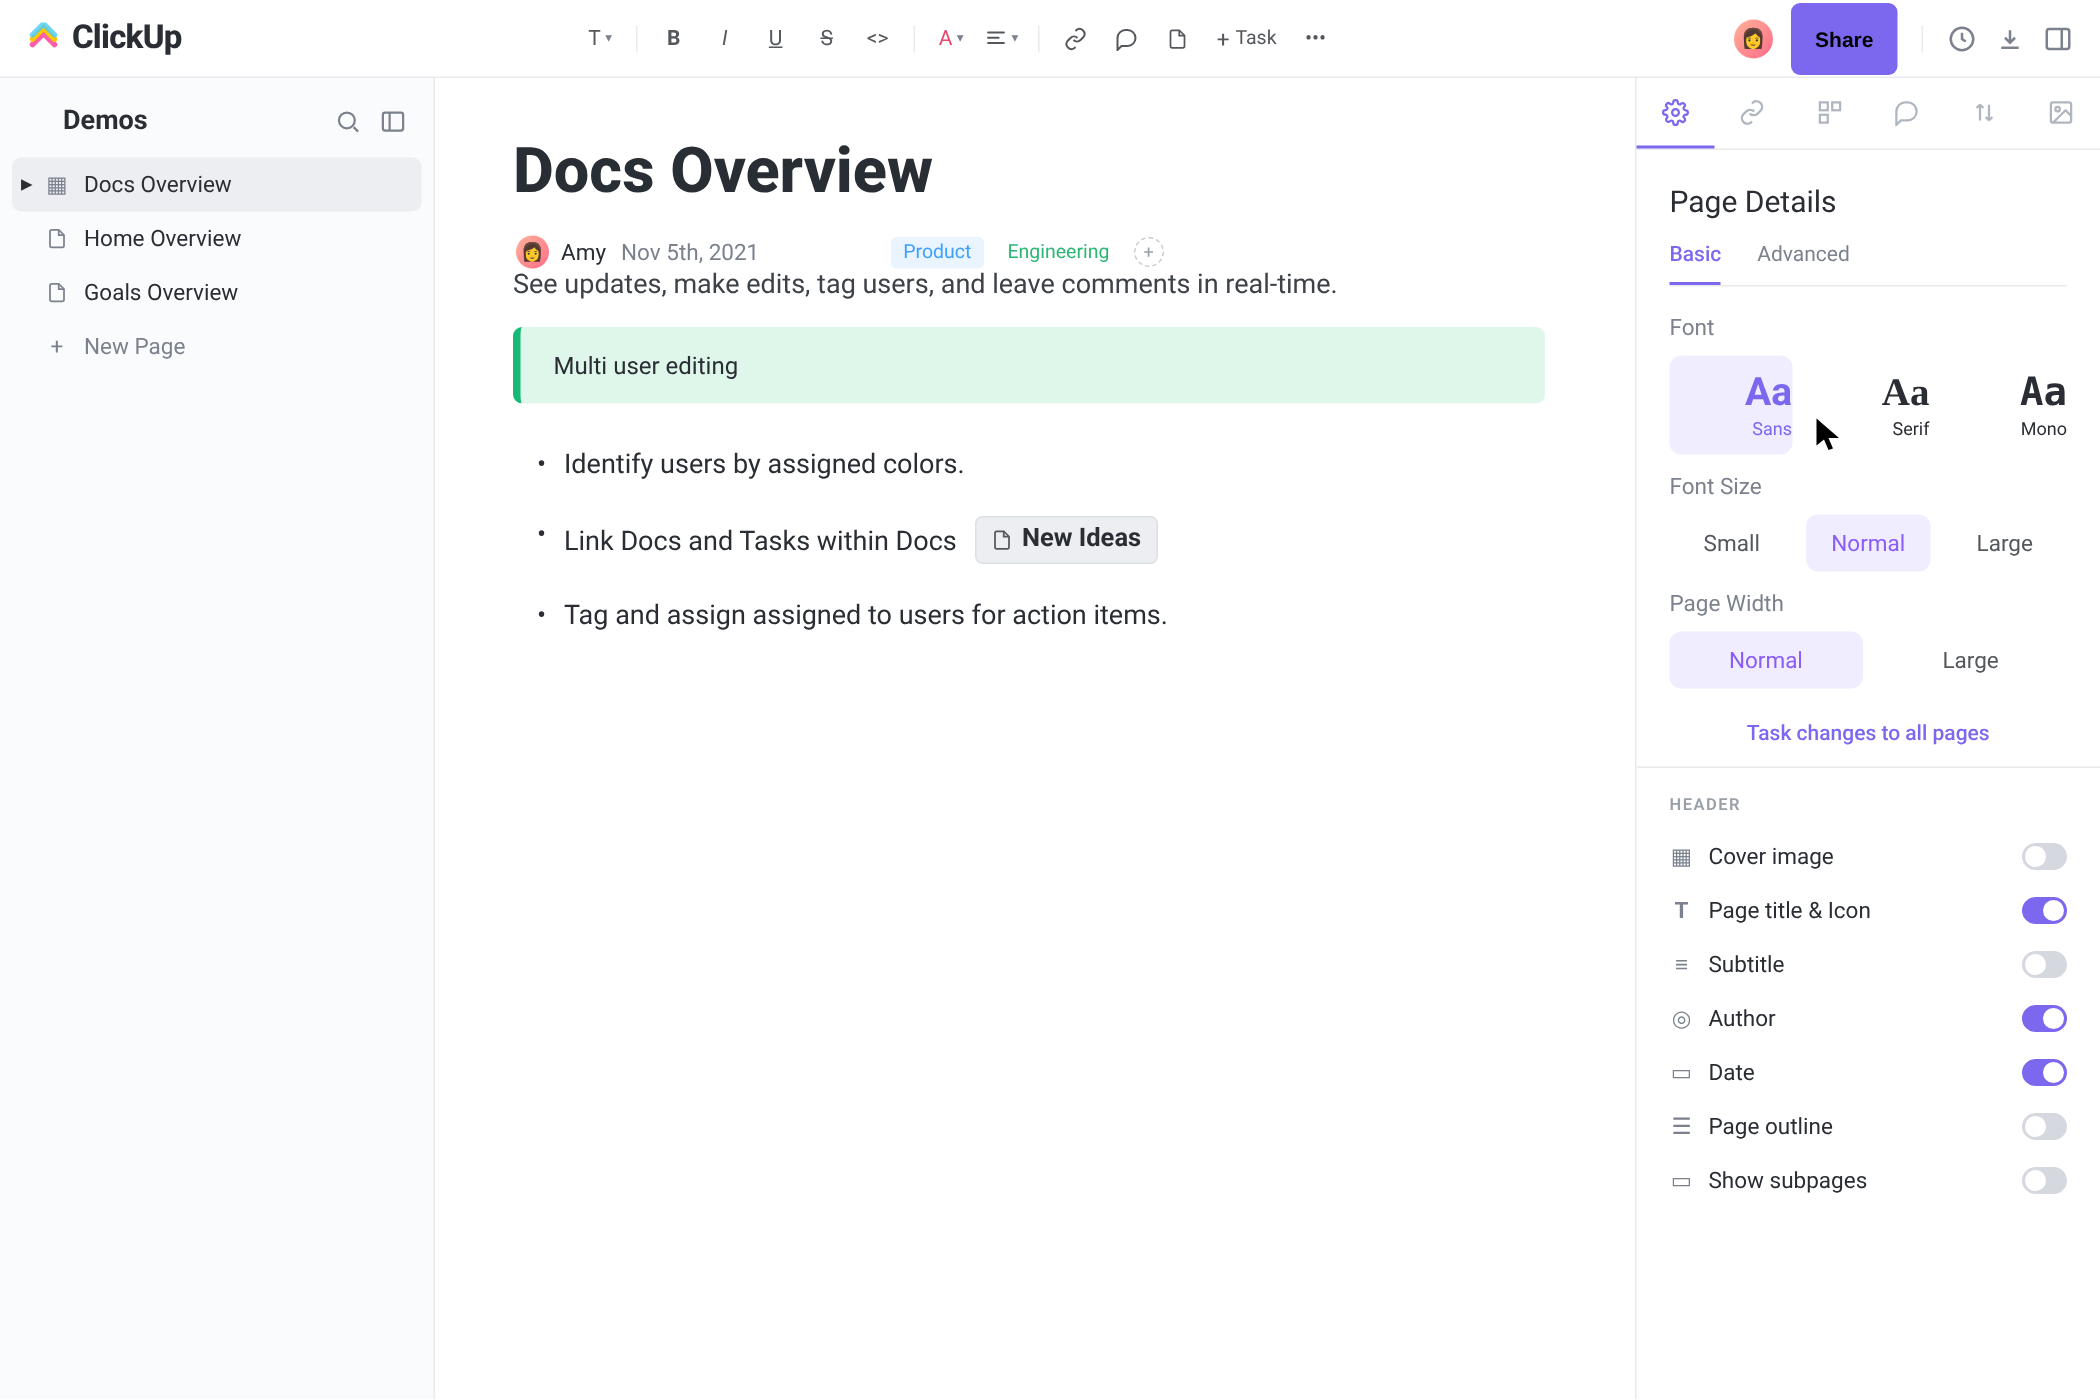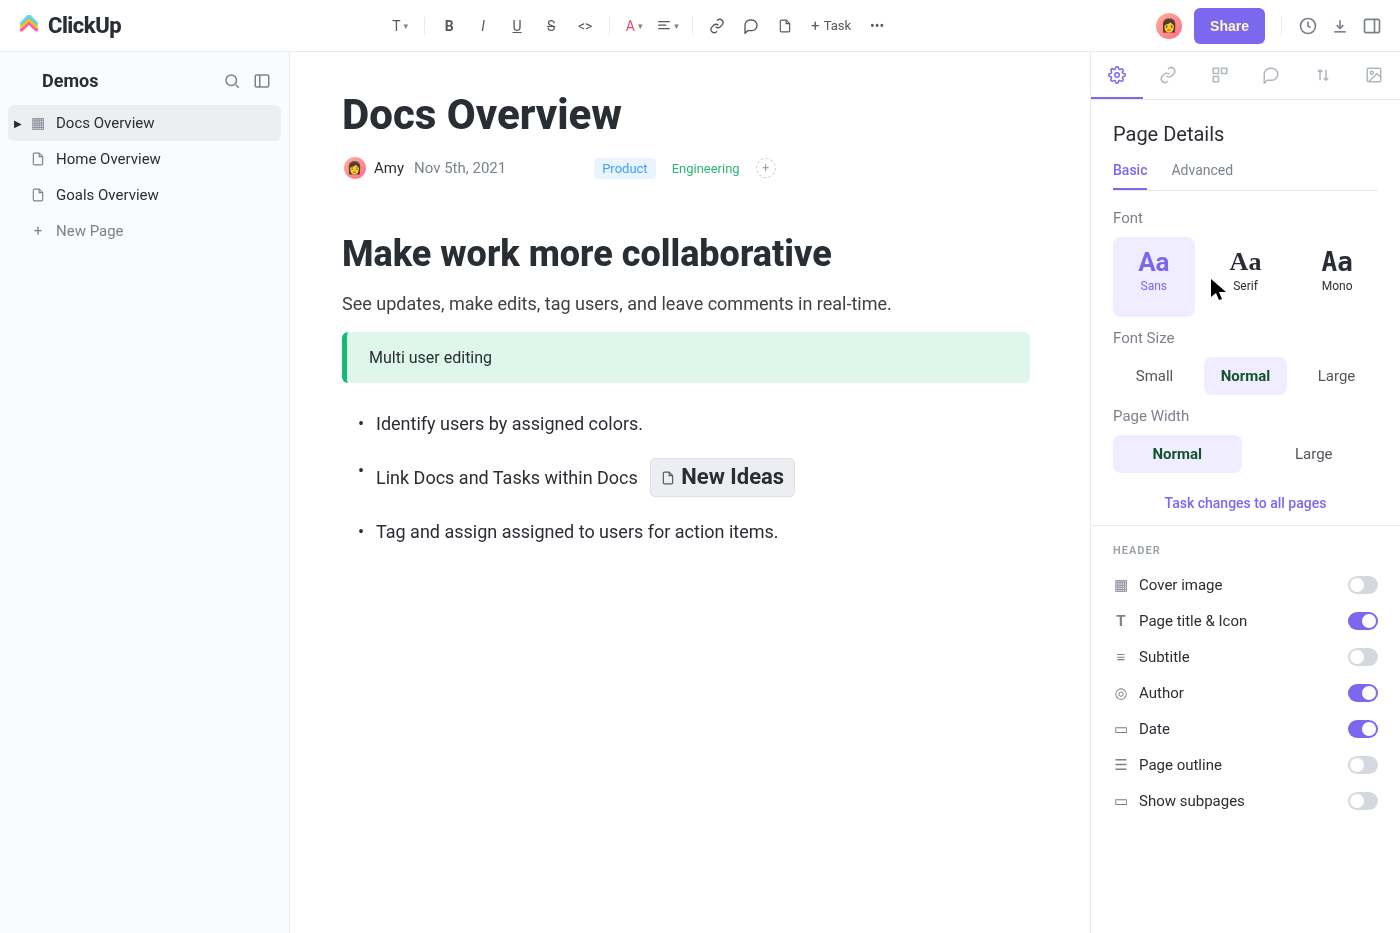--- a/index.html
+++ b/index.html
@@ -7,21 +7,21 @@
 .topbar { height: 52px; display: flex; align-items: center; justify-content: space-between; padding: 0 18px; border-bottom: 1px solid #e8eaed; }
 .logo { display: flex; align-items: center; gap: 8px; }
 .logo-mark { width: 22px; height: 22px; }
 .logo-text { font-weight: 800; font-size: 22px; letter-spacing: -0.5px; }
 .toolbar { display: flex; align-items: center; gap: 6px; }
 .tool-btn { width: 28px; height: 28px; display: flex; align-items: center; justify-content: center; color: #54585d; border-radius: 4px; cursor: pointer; }
 .tool-sep { width: 1px; height: 18px; background: #e8eaed; margin: 0 4px; }
 .tool-task { display: flex; align-items: center; gap: 4px; color: #54585d; font-size: 13px; padding: 0 6px; height: 28px; cursor: pointer; }
 .top-right { display: flex; align-items: center; gap: 12px; }
 .avatar-sm { width: 26px; height: 26px; border-radius: 50%; background: linear-gradient(135deg,#ffb199,#ff6d88); display:flex;align-items:center;justify-content:center;font-size:13px;color:#fff;}
-.share-btn { background: #7b68ee; color: #fef9c3; border: none; border-radius: 6px; height: 36px; padding: 0 16px; font-weight: 600; font-size: 14px; cursor: pointer; }
+.share-btn { background: #7b68ee; color: #000000; border: none; border-radius: 6px; height: 48px; padding: 0 16px; font-weight: 600; font-size: 14px; cursor: pointer; }
 .top-icon { width: 20px; height: 20px; color: #7c828d; cursor: pointer; }
 .layout { display: flex; height: calc(100% - 52px); }
 .sidebar { width: 290px; background: #fafbfc; border-right: 1px solid #e8eaed; padding-top: 18px; }
 .sb-head { display: flex; align-items: center; justify-content: space-between; padding: 0 18px 14px 26px; }
 .sb-title { font-size: 18px; font-weight: 700; margin-left: 16px; }
 .sb-icons { display: flex; gap: 12px; color: #7c828d; }
 .sb-item { display: flex; align-items: center; gap: 10px; padding: 9px 0 9px 30px; font-size: 15px; color: #2a2e34; cursor: pointer; position: relative; }
 .sb-item.active { background: #edeef1; border-radius: 6px; margin: 0 8px; padding-left: 22px; }
 .sb-item.active::before { content:""; position:absolute; left:8px; color:#2a2e34; }
 .sb-chev { position:absolute; left:6px; font-size:10px; color:#2a2e34; }
@@ -36,41 +36,41 @@
 .tag { font-size: 13px; padding: 3px 8px; border-radius: 4px; }
 .tag-product { color: #3d9fff; background:#eaf4ff; }
 .tag-eng { color: #2bb773; }
 .tag-add { width:20px;height:20px;border:1px dashed #c4c9d0;border-radius:50%;display:flex;align-items:center;justify-content:center;color:#9aa0a8;font-size:12px;}
 .section-h { font-size: 36px; font-weight: 800; margin-top: 54px; margin-bottom: 18px; color:#292d34;}
 .section-p { font-size: 18px; color: #3d4148; margin-bottom: 18px; }
 .callout { background: #def7ea; border-left: 5px solid #17b977; border-radius: 6px; padding: 16px 22px; font-size: 16px; color: #2a2e34; margin-bottom: 28px; }
 .bullets { list-style: none; padding-left: 34px; }
 .bullets li { font-size: 18px; color: #2a2e34; margin-bottom: 22px; position: relative; line-height:1.4;}
 .bullets li::before { content: "•"; position: absolute; left: -18px; }
-.inline-doc { display: inline-flex; align-items: center; gap: 6px; background: #eceef1; border: 1px solid #dcdfe4; border-radius: 5px; padding: 3px 10px; font-weight: 700; font-size: 22px; margin-left:8px;}
+.inline-doc { display: inline-flex; align-items: center; gap: 6px; background: #eceef1; border: 1px solid #dcdfe4; border-radius: 5px; padding: 3px 10px; font-weight: 700; font-size: 17px; margin-left:8px;}
 .right-panel { width: 310px; border-left: 1px solid #e8eaed; display: flex; flex-direction: column; }
 .rp-tabs { display: flex; border-bottom: 1px solid #e8eaed; height:48px;}
 .rp-tab { flex: 1; display: flex; align-items: center; justify-content: center; color: #b0b6bf; cursor: pointer; border-bottom: 2px solid transparent;}
 .rp-tab.active { color: #7b68ee; border-bottom-color: #7b68ee; }
 .rp-body { padding: 22px 22px 28px 22px; overflow:auto; }
 .rp-title { font-size: 20px; font-weight: 400; margin-bottom: 16px; }
 .rp-subtabs { display: flex; gap: 24px; border-bottom: 1px solid #e8eaed; margin-bottom: 18px; }
 .rp-subtab { font-size: 14px; padding-bottom: 10px; color: #7c828d; cursor: pointer; border-bottom:2px solid transparent;text-align:right;}
 .rp-subtab.active { color: #7b68ee; border-bottom-color:#7b68ee; font-weight:500;}
 .rp-label { font-size: 15px; color: #7c828d; margin: 12px 0 10px; }
 .font-grid { display: flex; gap: 10px; }
-.font-opt { flex: 1; text-align: center; padding: 12px 0 24px; border-radius: 8px; cursor: pointer; }
+.font-opt { flex: 1; text-align: right; padding: 12px 0 10px; border-radius: 8px; cursor: pointer; }
 .font-opt.active { background: #efedff; color: #7b68ee; }
 .font-opt .aa { font-size: 26px; font-weight: 700; line-height:1;}
 .font-opt .lbl { font-size: 12px; margin-top: 4px; }
 .font-opt.serif .aa { font-family: Georgia, serif; }
 .font-opt.mono .aa { font-family: ui-monospace, Menlo, monospace; }
 .pill-row { display: flex; gap: 8px; }
 .pill { flex: 1; text-align: center; padding: 10px 0; border-radius: 8px; cursor: pointer; font-size:15px; color:#54585d;}
-.pill.active { background: #efedff; color: #14532d; font-weight: bold; }
+.pill.active { background: #efedff; color: #8b5cf6; }
 .apply-link { display:block; text-align: center; color: #7b68ee; font-size: 14px; font-weight: 500; margin: 22px 0 6px; cursor:pointer;}
 .rp-divider { border-top:1px solid #e8eaed; margin: 14px -22px 18px; }
 .rp-section-label { font-size: 11px; letter-spacing: 1px; color: #9aa0a8; font-weight: 600; margin-bottom: 10px; }
 .header-row { display: flex; align-items: center; justify-content: space-between; padding: 9px 0; }
 .header-row .left { display: flex; align-items: center; gap: 10px; font-size: 15px; color:#2a2e34;}
 .header-row .ico { width:16px;height:16px;color:#7c828d;display:flex;align-items:center;justify-content:center;}
 .switch { width: 30px; height: 18px; border-radius: 10px; background: #d5d9df; position: relative; cursor: pointer; }
 .switch::after { content:""; position:absolute; width:14px;height:14px;background:#fff;border-radius:50%;top:2px;left:2px;transition:left .15s;}
 .switch.on { background: #7b68ee; }
 .switch.on::after { left: 14px; }
@@ -212,21 +212,20 @@
         <span>Amy</span>
         <span class="meta-date">Nov 5th, 2021</span>
       </div>
       <div class="tags">
         <span class="tag tag-product">Product</span>
         <span class="tag tag-eng">Engineering</span>
         <span class="tag-add">+</span>
       </div>
     </div>
 
-    <h2 class="section-h">Make work more collaborative</h2>
     <p class="section-p">See updates, make edits, tag users, and leave comments in real-time.</p>
     <div class="callout">Multi user editing</div>
     <ul class="bullets">
       <li>Identify users by assigned colors.</li>
       <li>
         <span>Link Docs and Tasks within Docs</span>
         <span class="inline-doc">
           <svg width="14" height="14" viewBox="0 0 24 24" fill="none" stroke="#54585d" stroke-width="2">
               <path d="M14 2H6a2 2 0 0 0-2 2v16a2 2 0 0 0 2 2h12a2 2 0 0 0 2-2V8z"></path>
               <path d="M14 2v6h6"></path>

